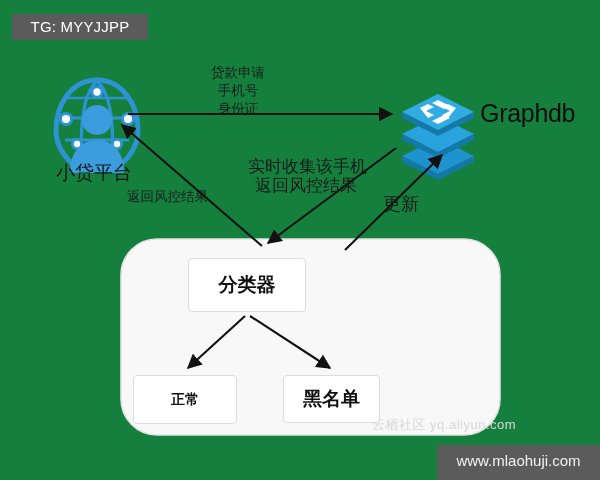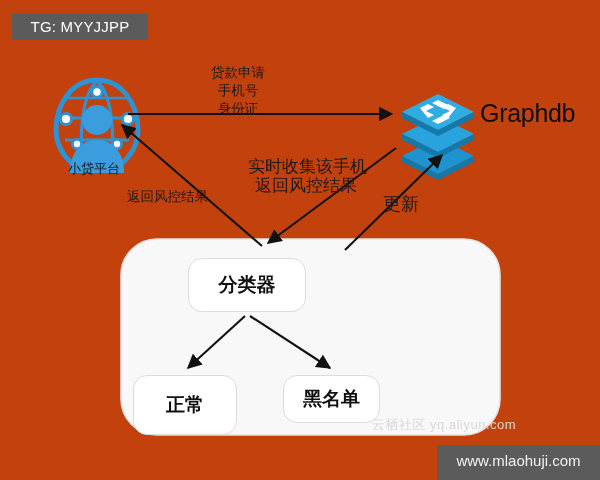--- a/index.html
+++ b/index.html
@@ -4,21 +4,21 @@
 <style>
   html, body {
     margin: 0;
     padding: 0;
     background: #ffffff;
   }
   #stage {
     position: relative;
     width: 600px;
     height: 480px;
-    background: #c2410c;
+    background: #15803d;
     overflow: hidden;
     font-family: "Liberation Sans", "DejaVu Sans", sans-serif;
   }
 
   
   #tg-badge {
     position: absolute;
     left: 12px;
     top: 14px;
     width: 136px;
@@ -87,47 +87,47 @@
     left: 127px; top: 188px;
     font-size: 13.5px;
   }
   #lbl-update {
     left: 383px; top: 192px;
     font-size: 18px;
   }
 
   #lbl-platform {
     left: 34px; top: 160px; width: 120px;
-    font-size: 13px; text-align: center; color: #141414;
+    font-size: 19px; text-align: center; color: #141414;
   }
   #lbl-graphdb {
     left: 480px; top: 99px;
     font-size: 25px; color: #0d0d0d; letter-spacing: -0.3px;
   }
 
   
   .node-box {
     position: absolute;
     background: #ffffff;
     border: 1.4px solid #dcdcdc;
-    border-radius: 14px;
+    border-radius: 4px;
     box-sizing: border-box;
     display: flex;
     align-items: center;
     justify-content: center;
     color: #111111;
     font-weight: bold;
   }
   #box-classifier {
     left: 188px; top: 258px; width: 118px; height: 54px;
     font-size: 19px;
   }
   #box-normal {
-    left: 133px; top: 375px; width: 104px; height: 60px;
-    font-size: 19px;
+    left: 133px; top: 375px; width: 104px; height: 49px;
+    font-size: 14px;
   }
   #box-blacklist {
     left: 283px; top: 375px; width: 97px; height: 48px;
     font-size: 19px;
   }
 </style>
 </head>
 <body>
 
 <div id="stage">

